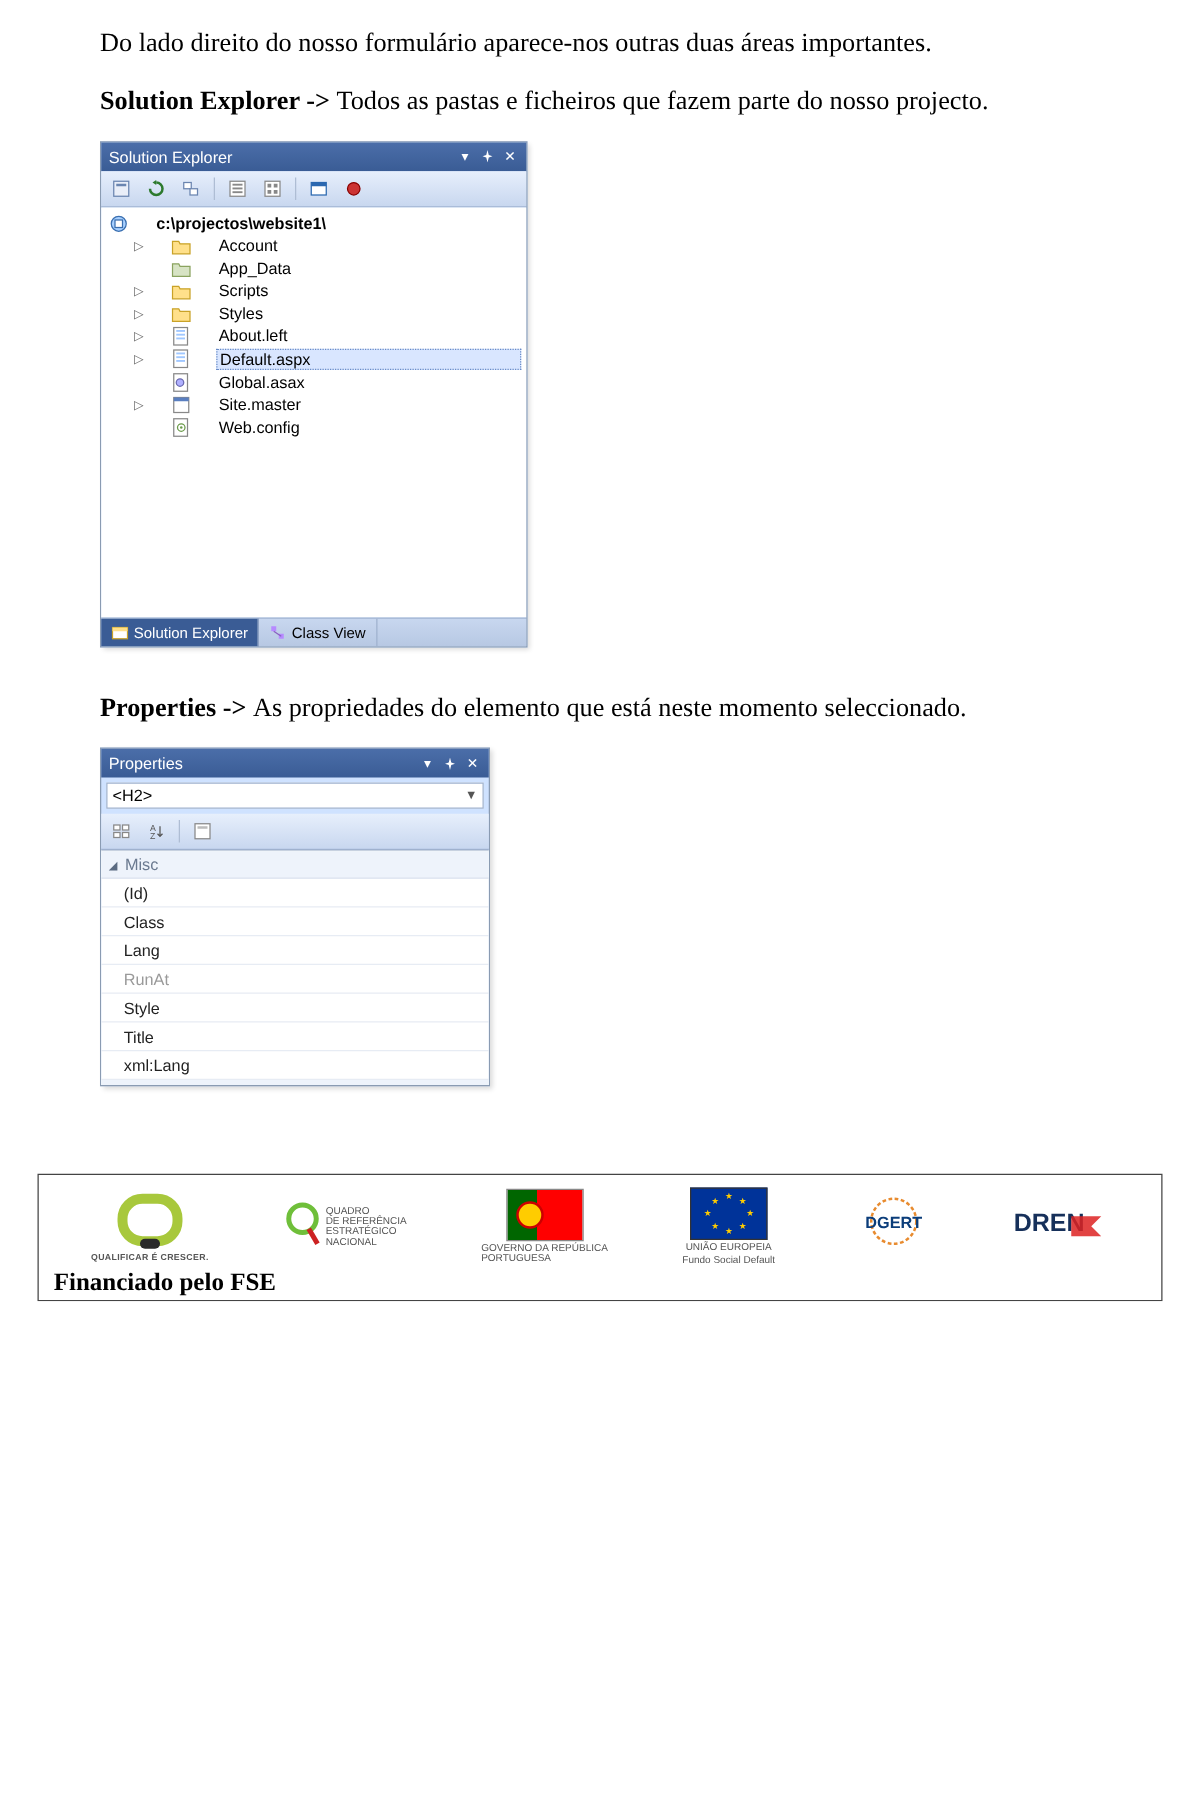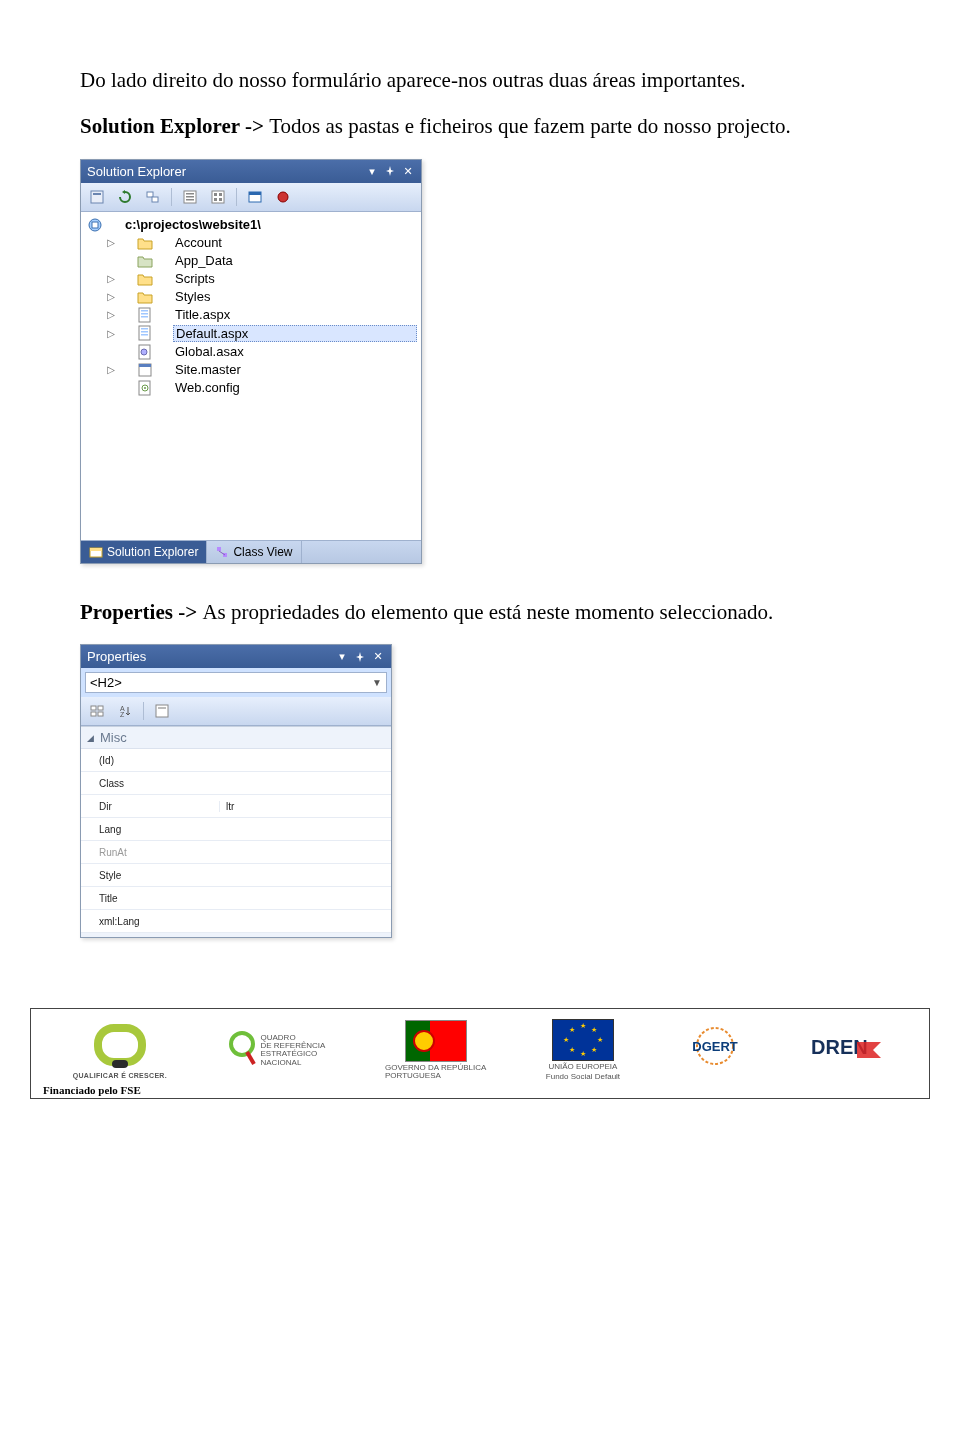--- a/index.html
+++ b/index.html
@@ -7,21 +7,20 @@
     padding: 0;
     font-family: "Times New Roman", Times, serif;
     background: #fff;
     width: 960px;
     color: #000;
   }
   .page {
     padding: 20px 60px 10px 80px;
     box-sizing: border-box;
     width: 960px;
-    margin-top: 46px;
   }
   .para {
     font-size: 21px;
     line-height: 1.35;
     margin: 0 0 18px 0;
     text-align: justify;
   }
   .bold { font-weight: bold; }
 
   
@@ -123,21 +122,21 @@
     background:#eef3fb;
     padding:3px 6px;
     color:#6b7a90;
     border-bottom:1px solid #dbe2ee;
     display:flex; align-items:center; gap:6px;
   }
   .pg-header .tri { font-size:9px; color:#5b6b82; cursor:pointer; }
   .pg-row {
     display:flex;
     border-bottom:1px solid #e7ecf4;
-    font-size:10px;
+    font-size:13px;
     height:22px;
     align-items:center;
     justify-content:center;
   }
   .pg-row .pname {
     width:120px;
     padding-left:18px;
     color:#222;
   }
   .pg-row .pval {
@@ -163,21 +162,21 @@
   .logos {
     display:flex;
     align-items:center;
     justify-content:space-around;
   }
   .logo-block {
     display:flex; flex-direction:column; align-items:center; gap:2px;
     font-family: Arial, sans-serif;
   }
   .logo-sub { font-size:8px; color:#555; line-height:1.05; }
-  .fin { font-family:"Times New Roman",serif; font-weight:bold; font-size:11px; margin-top:2px; }
+  .fin { font-family:"Times New Roman",serif; font-weight:bold; font-size:20px; margin-top:2px; }
 
   
   .pt-flag { width:60px; height:40px; border:1px solid #888; position:relative; background:linear-gradient(to right,#006600 0 40%, #ff0000 40% 100%); }
   .pt-flag::after { content:""; position:absolute; left:30%; top:50%; width:18px; height:18px; background:#ffcc00; border-radius:50%; transform:translate(-50%,-50%); border:2px solid #c00; }
   .eu-flag { width:60px; height:40px; background:#003399; position:relative; border:1px solid #333; }
   .eu-flag .star { position:absolute; color:#ffcc00; font-size:7px; }
 </style>
 </head>
 <body>
 
@@ -300,21 +299,21 @@
       <div class="tree-row indent1">
         <span class="exp">▷</span>
         <span class="icon">
             <svg width="16" height="16">
               <rect x="2" y="1" width="11" height="14" fill="#fff" stroke="#888"></rect>
               <rect x="4" y="3" width="7" height="1.5" fill="#a0c7ff"></rect>
               <rect x="4" y="6" width="7" height="1.5" fill="#a0c7ff"></rect>
               <rect x="4" y="9" width="7" height="1.5" fill="#a0c7ff"></rect>
             </svg>
           </span>
-        <span class="lbl">Title.aspx</span>
+        <span class="lbl">About.left</span>
       </div>
       <div class="tree-row indent1">
         <span class="exp">▷</span>
         <span class="icon">
             <svg width="16" height="16">
               <rect x="2" y="1" width="11" height="14" fill="#fff" stroke="#888"></rect>
               <rect x="4" y="3" width="7" height="1.5" fill="#a0c7ff"></rect>
               <rect x="4" y="6" width="7" height="1.5" fill="#a0c7ff"></rect>
               <rect x="4" y="9" width="7" height="1.5" fill="#a0c7ff"></rect>
             </svg>
@@ -424,24 +423,20 @@
         <span class="tri">◢</span>
         <span>Misc</span>
       </div>
       <div class="pg-row">
           <div class="pname">(Id)</div>
           <div class="pval"></div>
         </div>
       <div class="pg-row">
           <div class="pname">Class</div>
           <div class="pval"></div>
-        </div>
-      <div class="pg-row">
-          <div class="pname">Dir</div>
-          <div class="pval">ltr</div>
         </div>
       <div class="pg-row">
           <div class="pname">Lang</div>
           <div class="pval"></div>
         </div>
       <div class="pg-row dim">
           <div class="pname">RunAt</div>
           <div class="pval"></div>
         </div>
       <div class="pg-row">

